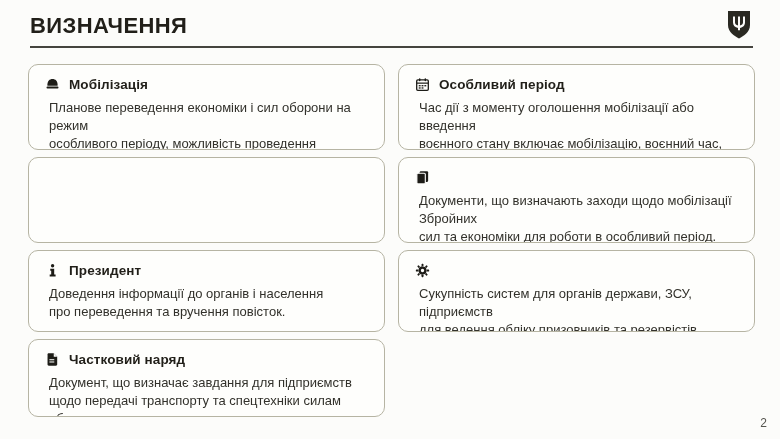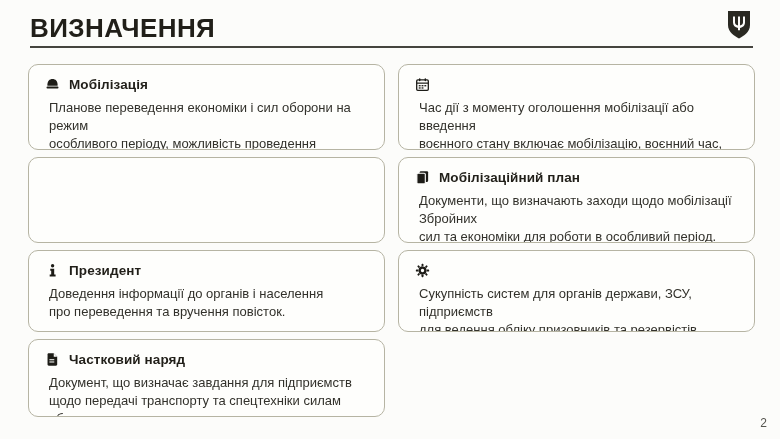--- a/index.html
+++ b/index.html
@@ -9,21 +9,21 @@
   *{box-sizing:border-box;}
   html,body{margin:0;padding:0;}
   body{
     width:780px;height:439px;position:relative;overflow:hidden;
     background:var(--background);
     font-family:"Liberation Sans","DejaVu Sans",sans-serif;
     color:var(--text);
   }
   .page-title{
     position:absolute;left:30px;top:13px;margin:0;
-    font-size:26px;font-weight:800;letter-spacing:.4px;color:var(--heading);
+    font-size:22px;font-weight:800;letter-spacing:.4px;color:var(--heading);
   }
   .rule{position:absolute;left:30px;top:46px;width:723px;height:2px;background:var(--rule);}
   .emblem{position:absolute;left:726px;top:9px;width:26px;height:33px;}
   .cards{
     position:absolute;left:28px;top:64px;width:628px;
     display:grid;grid-template-columns:357px 357px;grid-template-rows:86px 86px 82px 78px;
     column-gap:13px;row-gap:7px;
   }
   .card{
     background:var(--card_bg);border:1px solid var(--card_border);border-radius:10px;
@@ -76,38 +76,38 @@
             <rect x="4.2" y="1.2" width="1.6" height="3.2" rx="0.8"></rect>
             <rect x="10.2" y="1.2" width="1.6" height="3.2" rx="0.8"></rect>
             <rect x="2" y="5.9" width="12" height="1.3"></rect>
             <rect x="4" y="8.6" width="2" height="1.4"></rect>
             <rect x="7" y="8.6" width="2" height="1.4"></rect>
             <rect x="10" y="8.6" width="2" height="1.4"></rect>
             <rect x="4" y="11" width="2" height="1.4"></rect>
             <rect x="7" y="11" width="2" height="1.4"></rect>
           </svg>
       </span>
+      <h2 class="card-title">Особливий період</h2>
     </div>
     <p class="card-body">Час дії з моменту оголошення мобілізації або введення
 воєнного стану включає мобілізацію, воєнний час,
 демобілізацію.</p>
   </section>
 
   <section class="card">
   </section>
 
   <section class="card">
     <div class="card-head">
       <span class="icon">
         <svg viewBox="0 0 16 16">
             <rect x="5" y="1.2" width="9" height="11.5" rx="1.2"></rect>
             <rect x="2" y="3.4" width="9" height="11.4" rx="1.2" stroke="#fefefc" stroke-width="1.2"></rect>
           </svg>
       </span>
-      <h2 class="card-title">Мобілізаційний план</h2>
     </div>
     <p class="card-body">Документи, що визначають заходи щодо мобілізації Збройних
 сил та економіки для роботи в особливий період.</p>
   </section>
 
   <section class="card">
     <div class="card-head">
       <span class="icon">
         <svg viewBox="0 0 16 16">
             <circle cx="8.1" cy="2.9" r="1.8"></circle>

